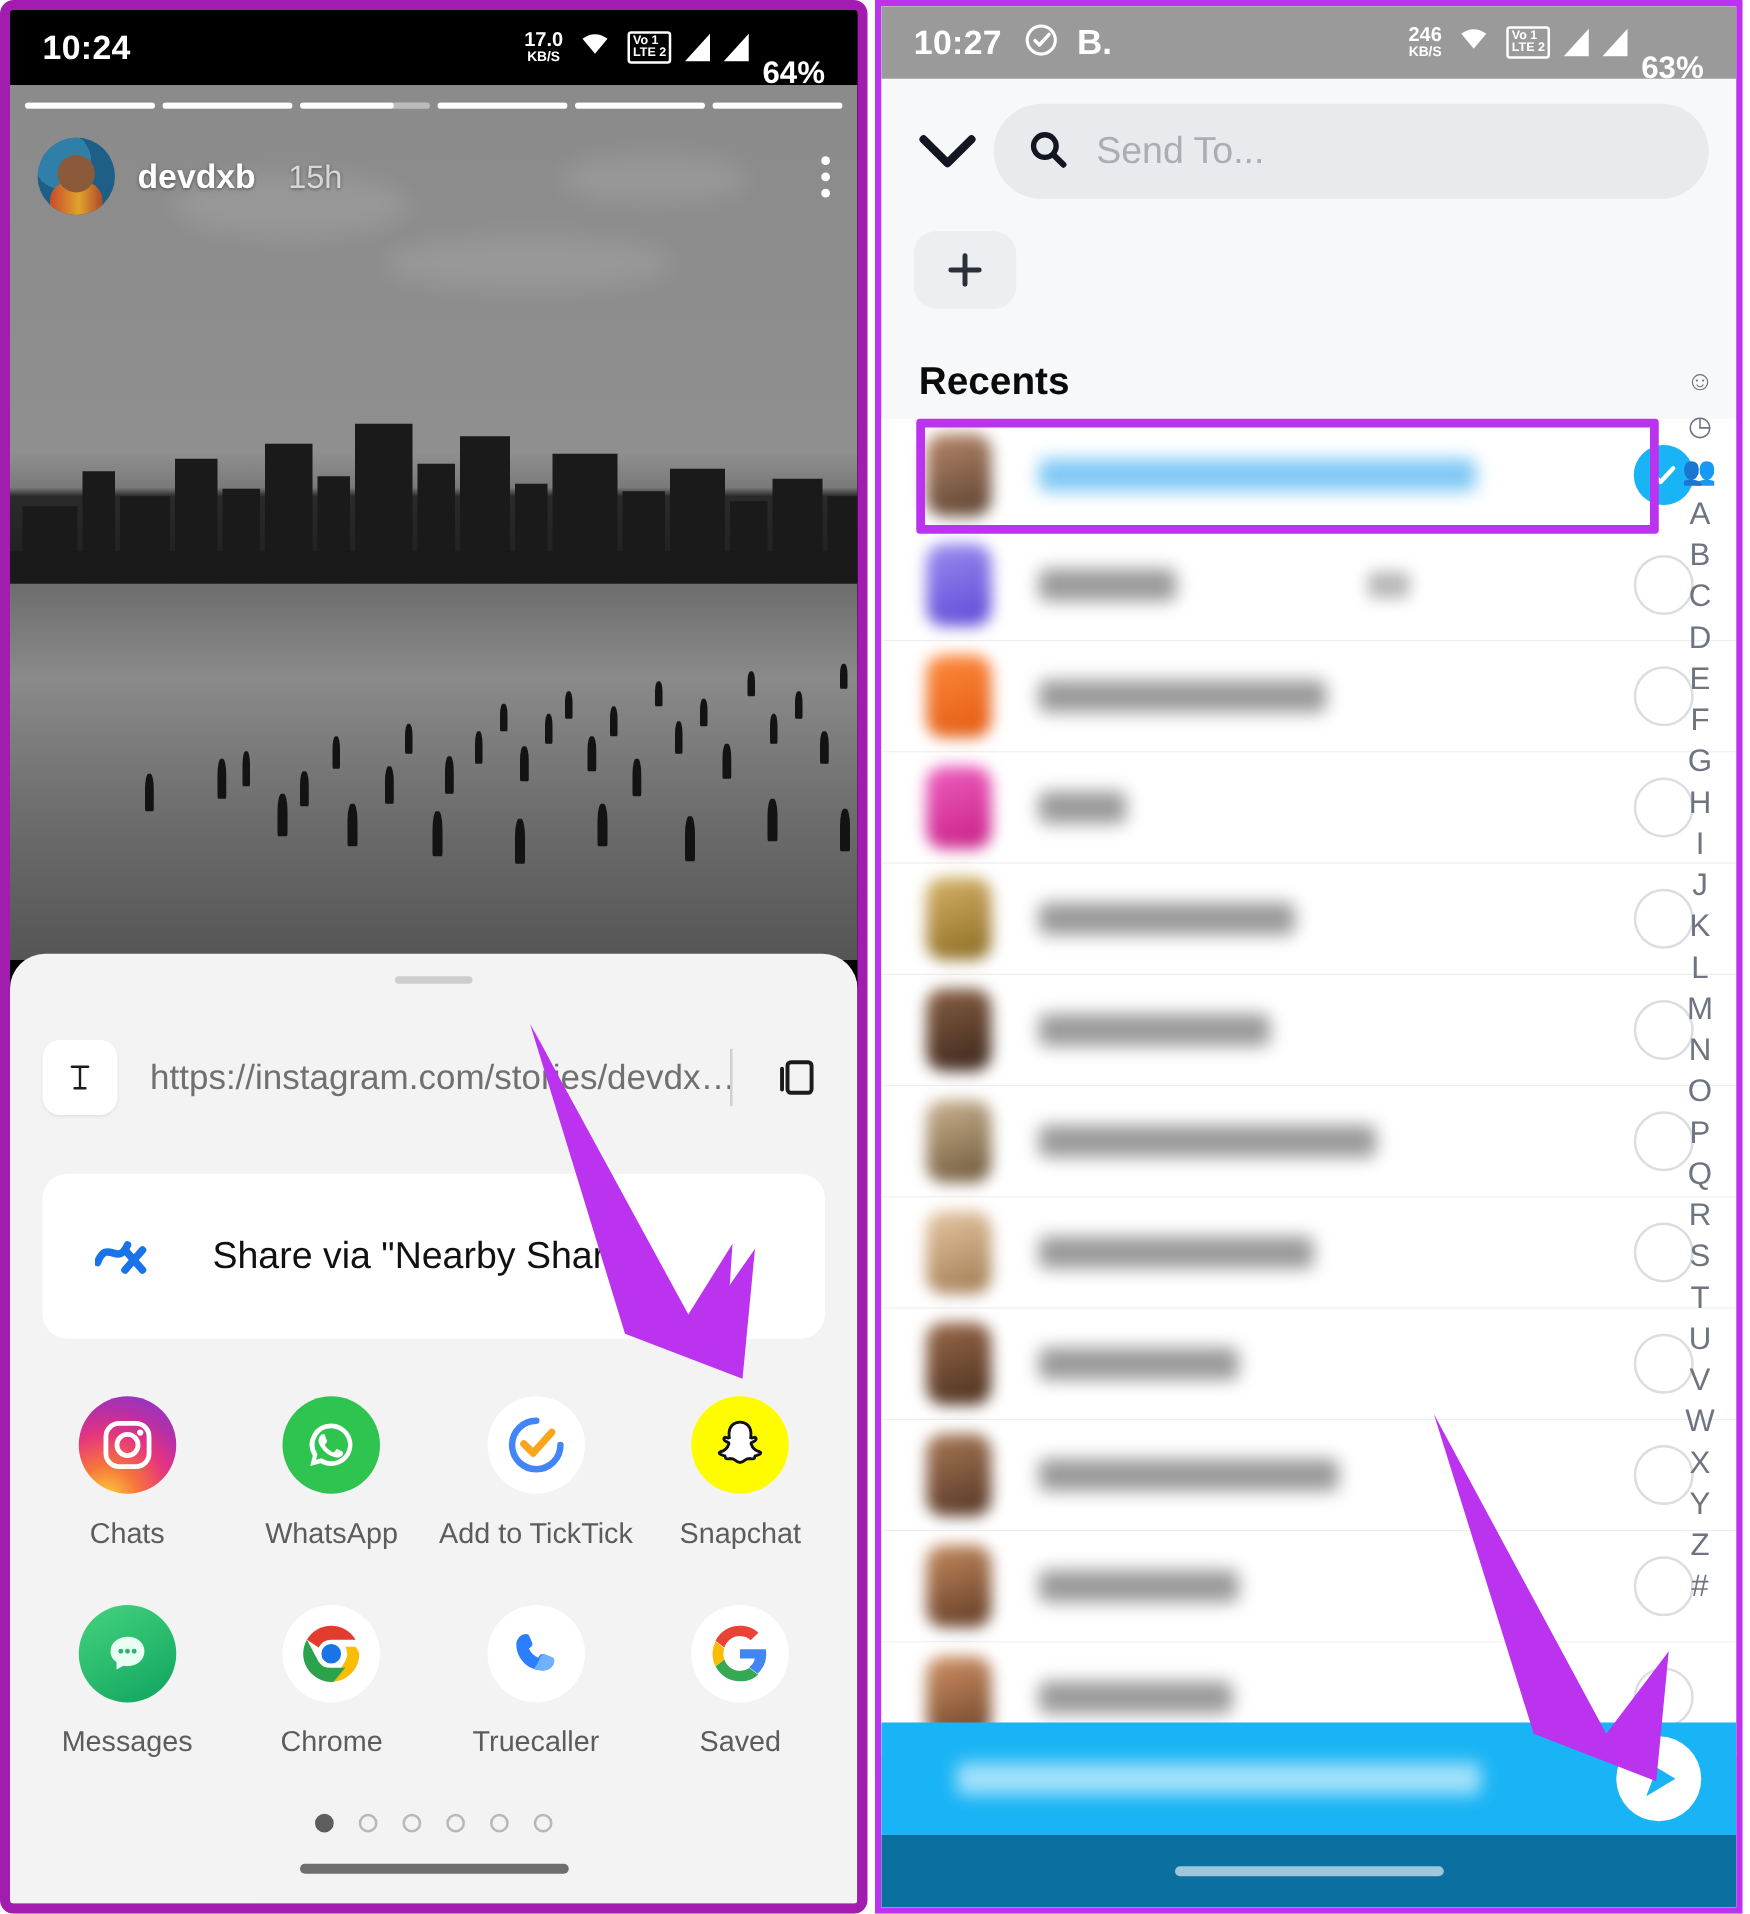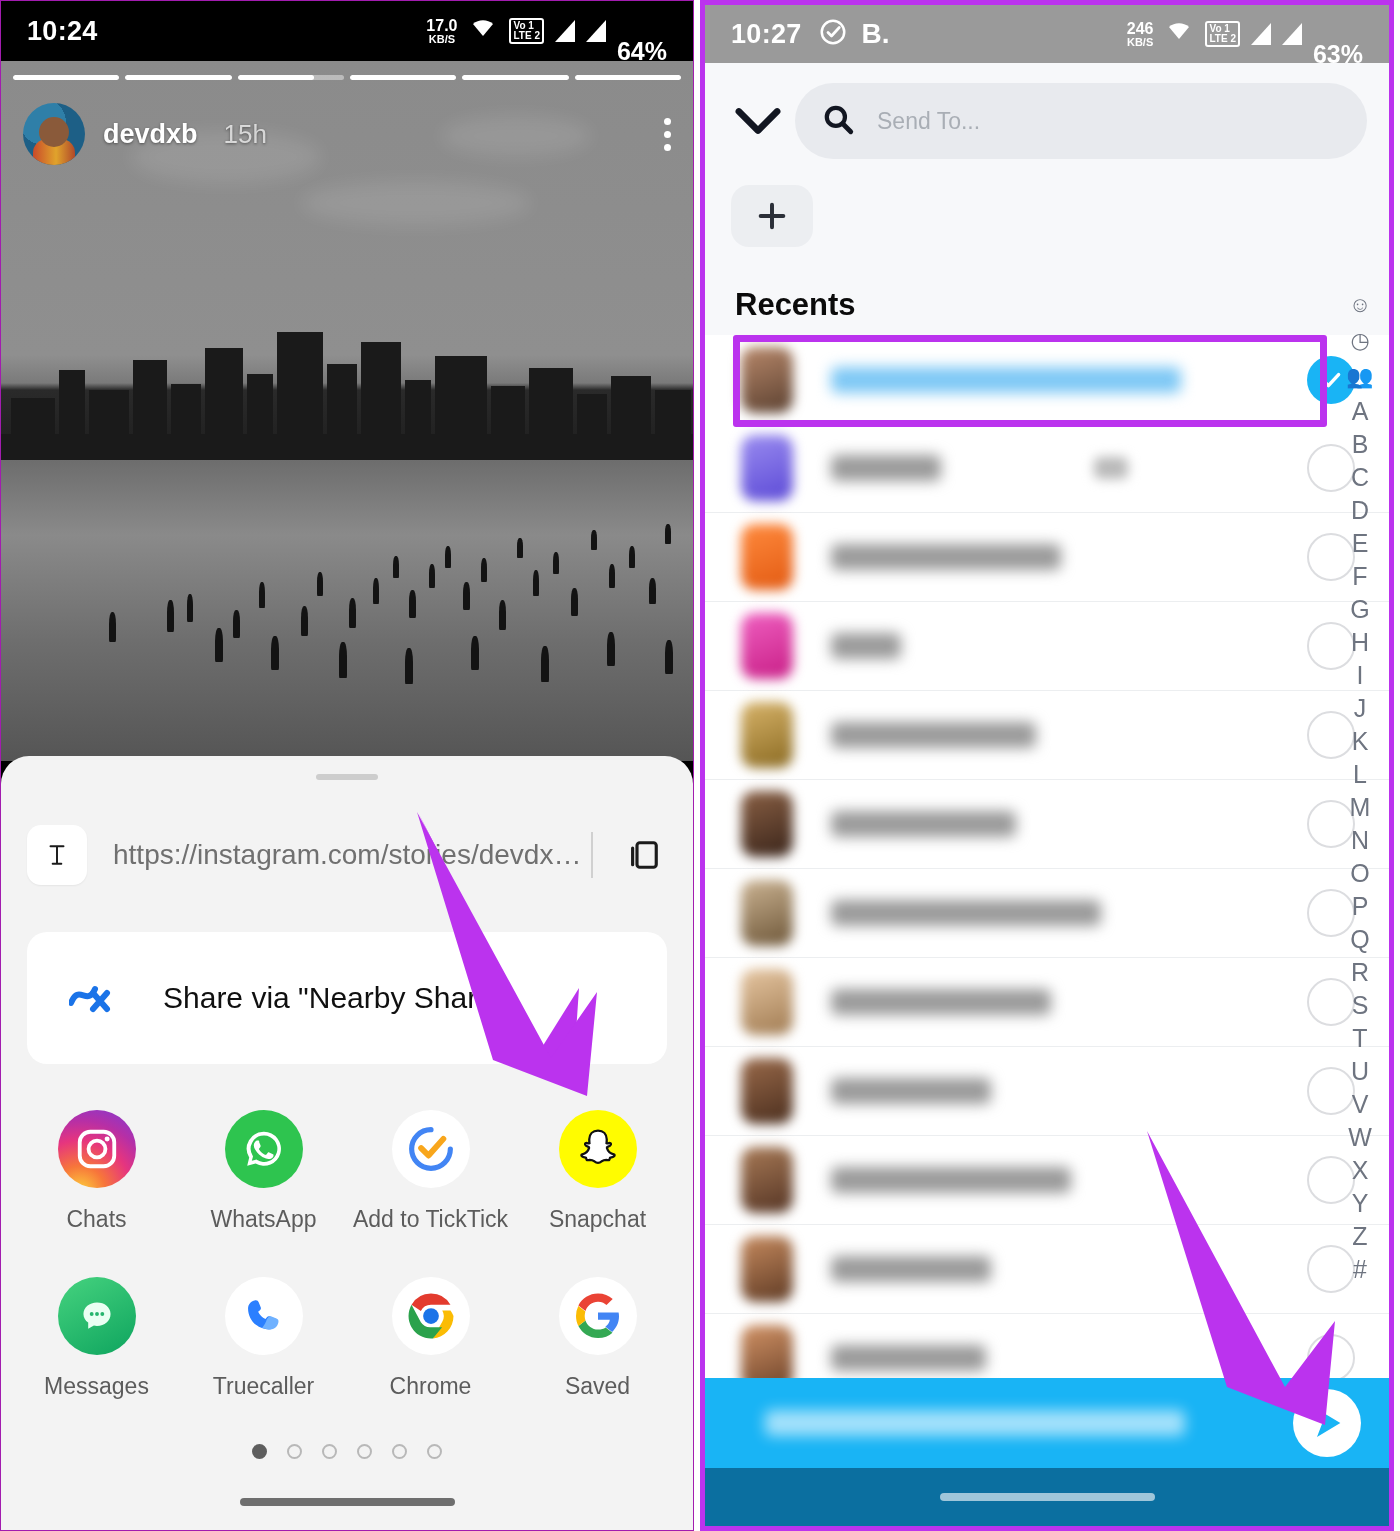--- a/index.html
+++ b/index.html
@@ -2,21 +2,21 @@
 <html><head>
 <meta charset="utf-8">
 <style>
   html,body{margin:0;padding:0;background:#ffffff;}
   *{box-sizing:border-box;}
   body{width:1400px;height:1531px;font-family:"Liberation Sans",sans-serif;overflow:hidden;position:relative;}
 
   .stage{position:absolute;left:0;top:0;width:1400px;height:1531px;display:flex;gap:6px;background:#fff;}
 
   
-  .phone-left{position:relative;width:694px;height:1531px;border:1px solid #a21caf;border-radius:0;overflow:hidden;background:#000;}
+  .phone-left{position:relative;width:694px;height:1531px;border:8px solid #a21caf;border-radius:11px;overflow:hidden;background:#000;}
   .status-left{height:60px;background:#000;display:flex;align-items:center;padding:0 26px;color:#fff;}
   .st-time{font-size:27px;font-weight:600;letter-spacing:.3px;}
   .st-right{margin-left:auto;display:flex;align-items:center;gap:11px;}
   .kbs{display:flex;flex-direction:column;align-items:center;line-height:1;}
   .kbs b{font-size:16px;font-weight:700;}
   .kbs i{font-size:11px;font-style:normal;font-weight:700;}
   .wifi{font-size:23px;line-height:1;}
   .volte{border:2px solid #fff;border-radius:3px;padding:1px 2px;display:flex;flex-direction:column;line-height:1;font-size:10px;font-weight:700;}
   .sig{width:0;height:0;border-style:solid;border-width:0 0 22px 20px;border-color:transparent transparent #fff transparent;}
   .batt{font-size:25px;font-weight:600;margin-top:40px;}
@@ -74,21 +74,21 @@
   
   .phone-right{position:relative;width:694px;height:1531px;border:5px solid #bb33ee;border-radius:0;overflow:hidden;background:#f7f8fa;}
   .status-right{height:58px;background:#9a9a9a;display:flex;align-items:center;padding:0 26px;color:#fff;}
   .sr-ico{margin-left:16px;font-size:26px;line-height:1;}
   .sr-b{margin-left:14px;font-size:28px;font-weight:800;}
 
   .searchrow{display:flex;align-items:center;padding:20px 22px 0;}
   .chev{width:62px;display:flex;align-items:center;justify-content:center;}
   .searchbar{flex:1;height:76px;border-radius:40px;background:#e8eaee;display:flex;align-items:center;padding:0 26px;margin-left:6px;}
   .searchbar .q{margin-right:22px;}
-  .sph{color:#a9aeb5;font-size:23px;}
+  .sph{color:#a9aeb5;font-size:30px;}
   .plusbtn{margin:26px 0 0 26px;width:82px;height:62px;border-radius:18px;background:#eceef1;display:flex;align-items:center;justify-content:center;}
   .plusbtn svg{width:34px;height:34px;}
   .recents{margin:40px 0 0 30px;font-size:31px;font-weight:700;color:#0b0b0b;}
 
   .listwrap{position:relative;margin-top:12px;height:1080px;}
   .crow{height:89px;display:flex;align-items:center;padding:0 0 0 36px;background:#fff;border-bottom:1px solid #eceef0;position:relative;}
   .crow.first{border-bottom:none;}
   .cav{width:52px;height:66px;border-radius:14px;flex:none;filter:blur(6px);}
   .cname{margin-left:38px;height:26px;border-radius:6px;filter:blur(7px);background:#9a9a9a;}
   .cbadge{margin-left:auto;margin-right:26px;width:34px;height:22px;border-radius:6px;background:#b9b9b9;filter:blur(6px);}
@@ -304,38 +304,38 @@
                   <path fill="#eafff3" d="M12 4.6c-4.2 0-7.4 2.8-7.4 6.3 0 1.9 1 3.6 2.6 4.7v3.3l3.1-1.7c.5.1 1.1.2 1.7.2 4.2 0 7.4-2.8 7.4-6.5S16.2 4.6 12 4.6z"></path>
                   <circle cx="9.1" cy="10.9" r="1.05" fill="#27b56e"></circle>
                   <circle cx="12" cy="10.9" r="1.05" fill="#27b56e"></circle>
                   <circle cx="14.9" cy="10.9" r="1.05" fill="#27b56e"></circle>
                 </svg>
             </div>
             <div class="app-lab">Messages</div>
           </div>
           <div class="app">
             <div class="app-ico" style="background:#fff;">
-              <svg width="44" height="44" viewBox="0 0 24 24">
-                  <path fill="#2b7fff" d="M7.6 3.4c.8 0 1.2.4 1.5 1.1l1.1 2.7c.3.7.1 1.3-.4 1.7l-1 .8c.8 1.8 2.2 3.2 4 4l.8-1c.4-.5 1-.7 1.7-.4l2.7 1.1c.7.3 1.1.7 1.1 1.5 0 2.4-2 4.4-4.4 4.4-6.3 0-11.4-5.1-11.4-11.4 0-2.4 2-4.5 4.3-4.5z"></path>
-                  <path fill="#6fb1ff" d="M13.6 13.7l.8-1c.4-.5 1-.7 1.7-.4l2.7 1.1c.7.3 1.1.7 1.1 1.5 0 2.4-2 4.4-4.4 4.4-1.6 0-3.1-.3-4.5-.9 1.2-1.3 2-2.9 2.6-4.7z"></path>
-                </svg>
-            </div>
-            <div class="app-lab">Truecaller</div>
-          </div>
-          <div class="app">
-            <div class="app-ico" style="background:#fff;">
               <svg width="54" height="54" viewBox="0 0 48 48">
                 <path fill="#e33b2e" d="M24 4a20 20 0 0 1 17.3 10H24a10 10 0 0 0-9 5.6L6.7 14A20 20 0 0 1 24 4z"></path>
                 <path fill="#fbbc04" d="M44 24a20 20 0 0 1-18.3 19.9L34 29a10 10 0 0 0 0-10h7.3A19.9 19.9 0 0 1 44 24z"></path>
                 <path fill="#2ba24c" d="M24 44A20 20 0 0 1 6.7 14l8.3 15.6A10 10 0 0 0 24 34h9.9L25.7 43.9z"></path>
                 <circle cx="24" cy="24" r="9.4" fill="#fff"></circle>
                 <circle cx="24" cy="24" r="7" fill="#1b73e8"></circle>
               </svg>
             </div>
             <div class="app-lab">Chrome</div>
+          </div>
+          <div class="app">
+            <div class="app-ico" style="background:#fff;">
+              <svg width="44" height="44" viewBox="0 0 24 24">
+                  <path fill="#2b7fff" d="M7.6 3.4c.8 0 1.2.4 1.5 1.1l1.1 2.7c.3.7.1 1.3-.4 1.7l-1 .8c.8 1.8 2.2 3.2 4 4l.8-1c.4-.5 1-.7 1.7-.4l2.7 1.1c.7.3 1.1.7 1.1 1.5 0 2.4-2 4.4-4.4 4.4-6.3 0-11.4-5.1-11.4-11.4 0-2.4 2-4.5 4.3-4.5z"></path>
+                  <path fill="#6fb1ff" d="M13.6 13.7l.8-1c.4-.5 1-.7 1.7-.4l2.7 1.1c.7.3 1.1.7 1.1 1.5 0 2.4-2 4.4-4.4 4.4-1.6 0-3.1-.3-4.5-.9 1.2-1.3 2-2.9 2.6-4.7z"></path>
+                </svg>
+            </div>
+            <div class="app-lab">Truecaller</div>
           </div>
           <div class="app">
             <div class="app-ico" style="background:#fff;">
               <svg width="48" height="48" viewBox="0 0 48 48">
                 <path fill="#4285f4" d="M45 24.5c0-1.6-.1-2.8-.4-4.1H24v7.4h11.8c-.2 2-1.5 4.9-4.4 6.9l6.7 5.2C42.1 36.1 45 30.8 45 24.5z"></path>
                 <path fill="#34a853" d="M24 46c5.9 0 10.9-1.9 14.5-5.3l-6.9-5.3c-1.8 1.3-4.3 2.2-7.6 2.2-5.8 0-10.7-3.8-12.5-9.1l-7.1 5.5C8.1 41.2 15.4 46 24 46z"></path>
                 <path fill="#fbbc04" d="M11.5 28.5c-.5-1.4-.8-2.9-.8-4.5s.3-3.1.7-4.5l-7.1-5.5A22 22 0 0 0 2 24c0 3.5.8 6.9 2.3 9.9z"></path>
                 <path fill="#ea4335" d="M24 9.8c4.1 0 6.9 1.8 8.5 3.3l6.2-6C34.9 3.6 29.9 1.6 24 1.6 15.4 1.6 8.1 6.4 4.4 13.5l7.1 5.5C13.3 13.6 18.2 9.8 24 9.8z"></path>
               </svg>
             </div>

